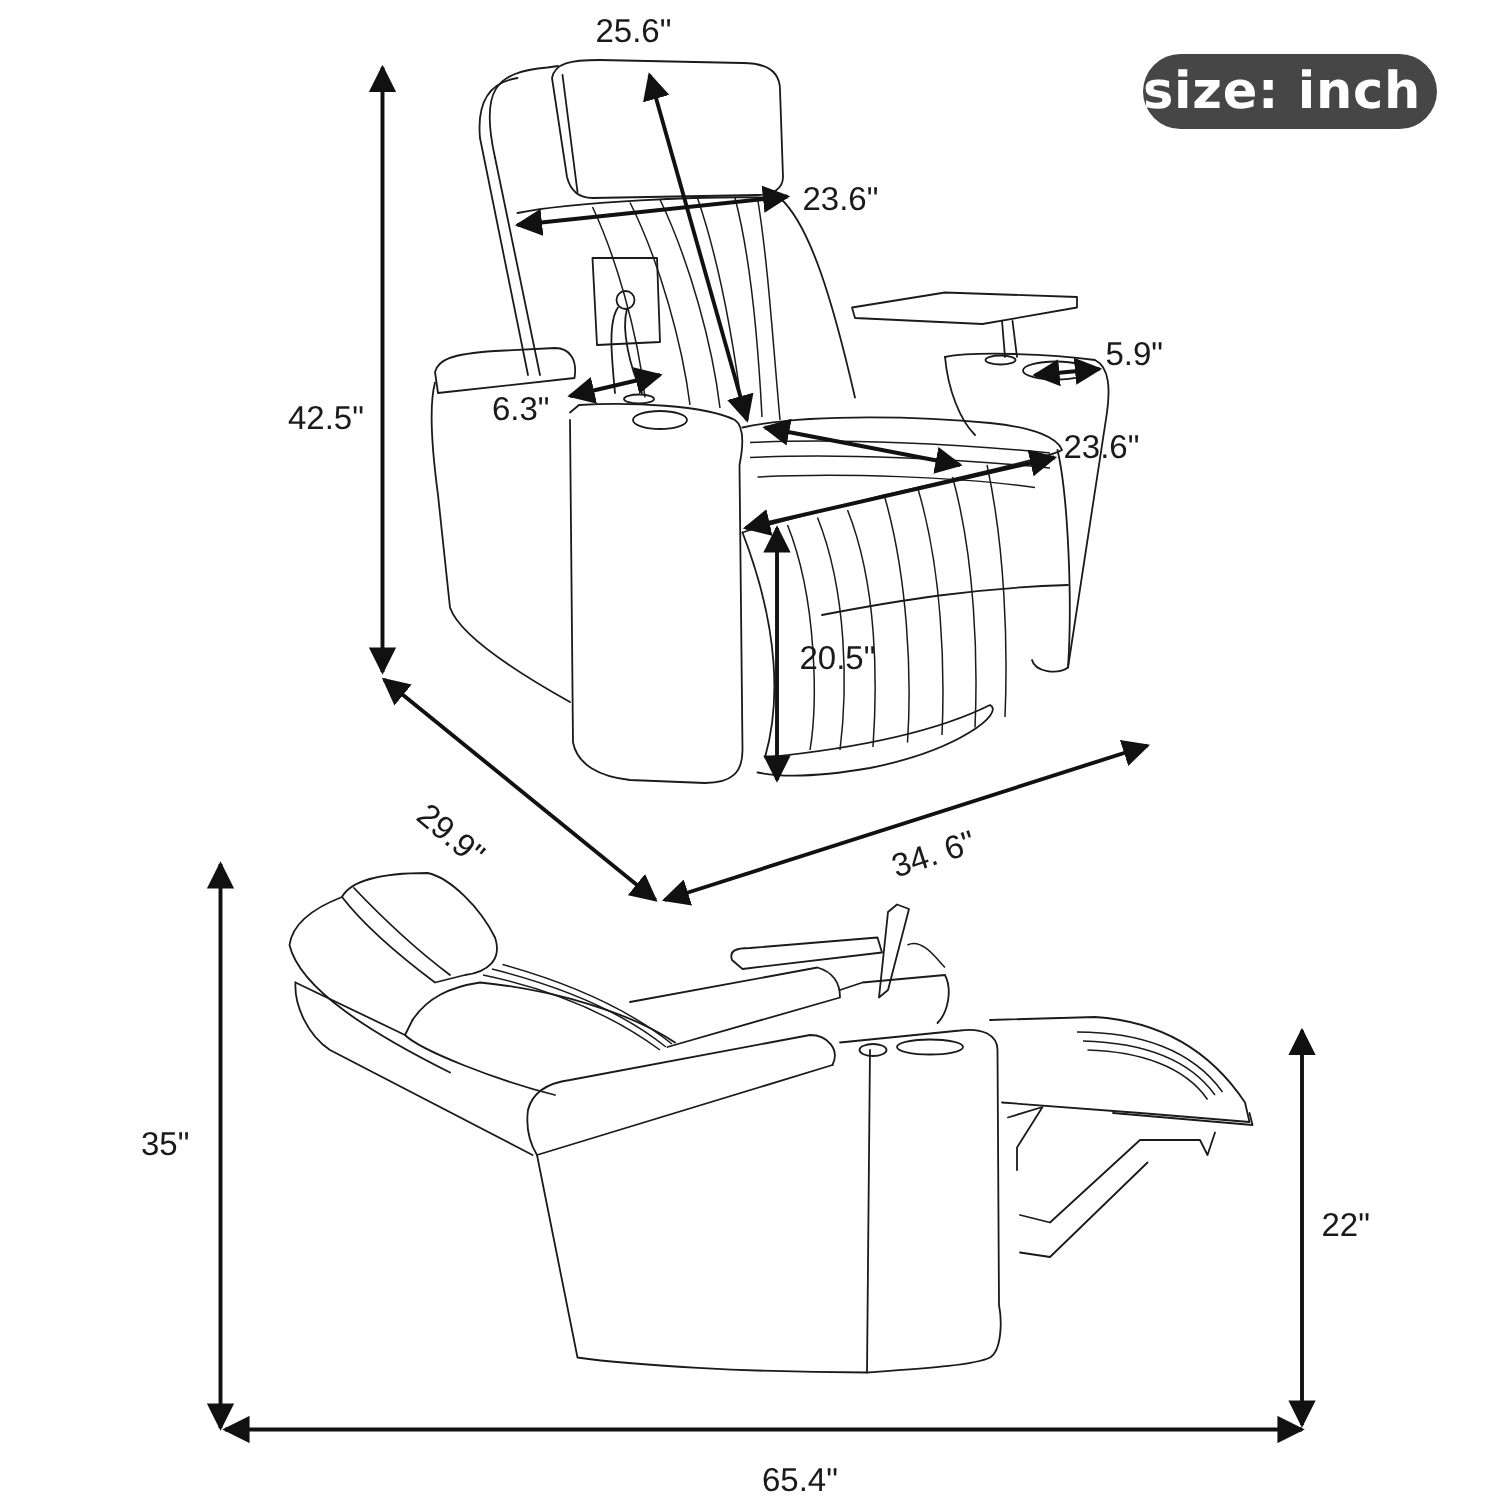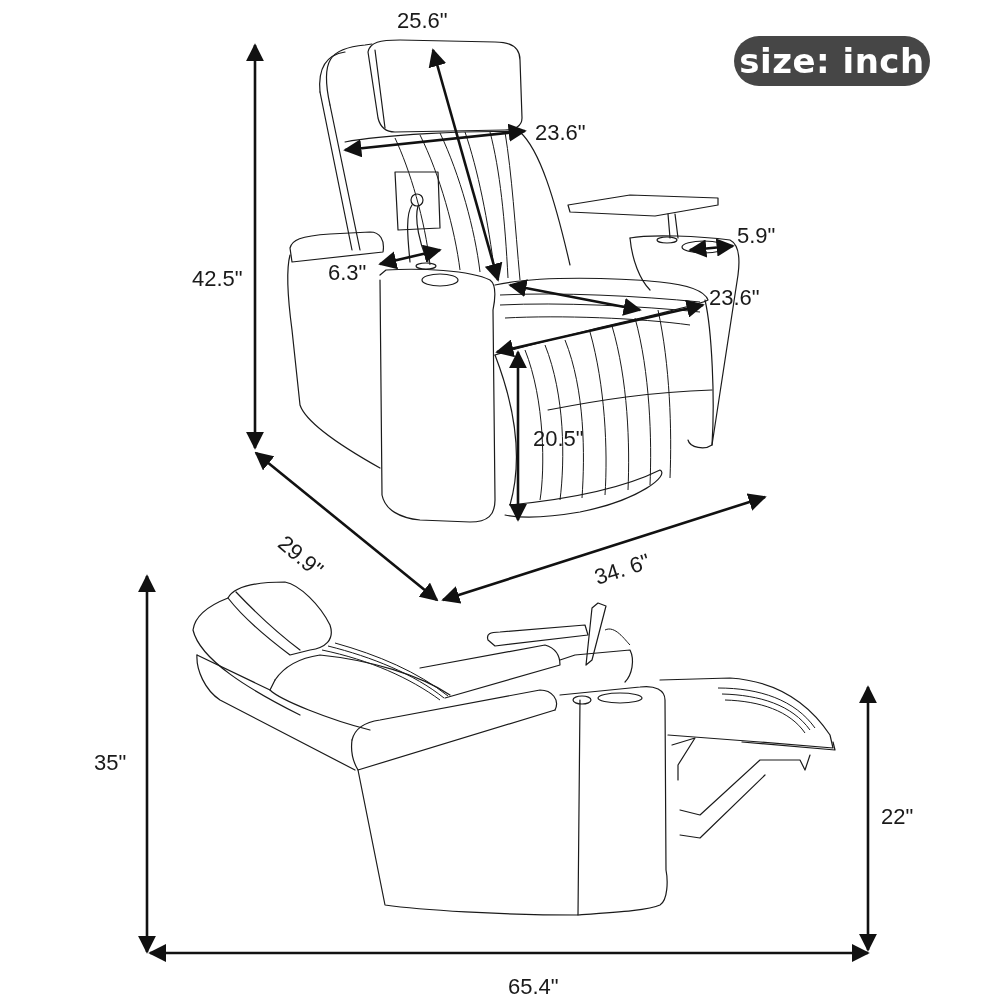--- a/index.html
+++ b/index.html
@@ -1,22 +1,22 @@
 <!DOCTYPE html>
 <html><head>
 <meta charset="utf-8">
 <style>
   html, body { margin: 0; padding: 0; background: #ffffff; }
   body { width: 1000px; height: 1000px; position: relative; overflow: hidden; font-family: "Liberation Sans", sans-serif; }
   #stage { position: absolute; left: 0; top: 0; width: 1000px; height: 1000px; }
   .badge {
-    position: absolute; left: 734px; top: 36px; width: 196px; height: 50px;
+    position: absolute; left: 762px; top: 36px; width: 196px; height: 50px;
     background: #464646; border-radius: 25px; color: #ffffff;
     font-family: "DejaVu Sans", sans-serif; font-weight: bold; font-size: 34px;
-    display: flex; align-items: center; justify-content: center; letter-spacing: 0.5px;
+    display: flex; align-items: center; letter-spacing: 0.5px;
   }
   .dim {
     position: absolute; color: #1a1a1a; font-family: "Liberation Sans", sans-serif;
     font-size: 22px; white-space: nowrap; line-height: 1;
   }
   svg .ln { fill: none; stroke: #1a1a1a; stroke-width: 1.2; stroke-linejoin: round; stroke-linecap: round; }
   svg .thin { fill: none; stroke: #1a1a1a; stroke-width: 1; }
   svg .dimline { stroke: #111; stroke-width: 2.6; fill: none; }
 </style>
 </head>

